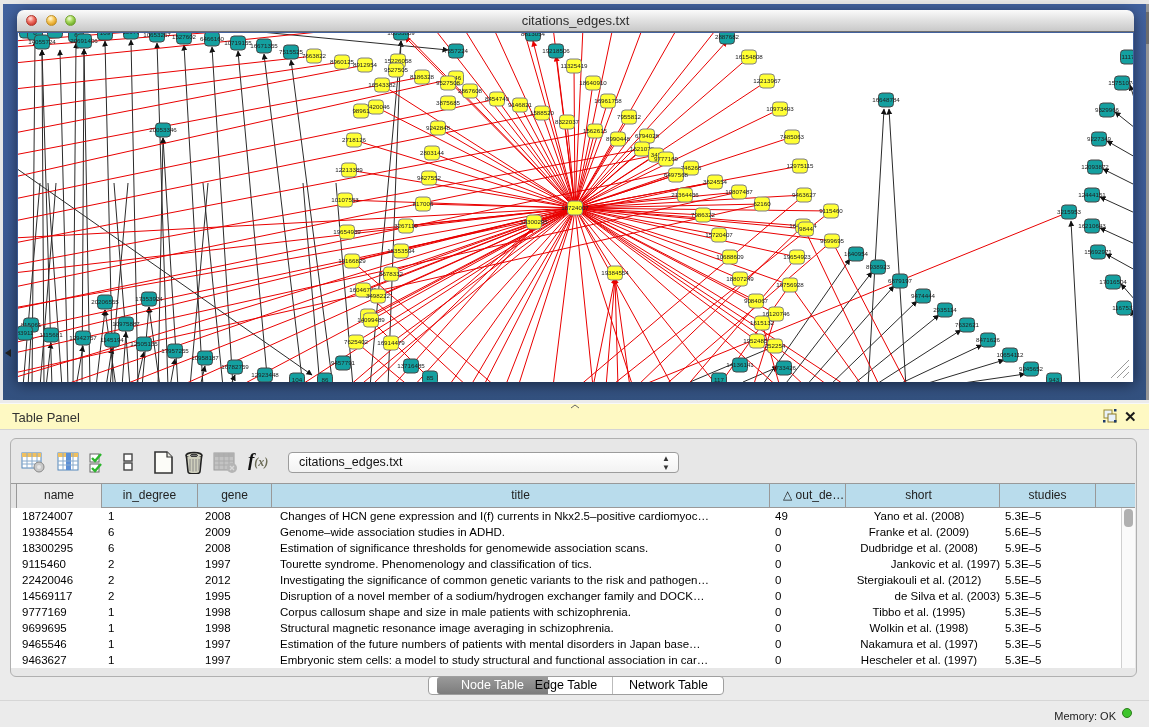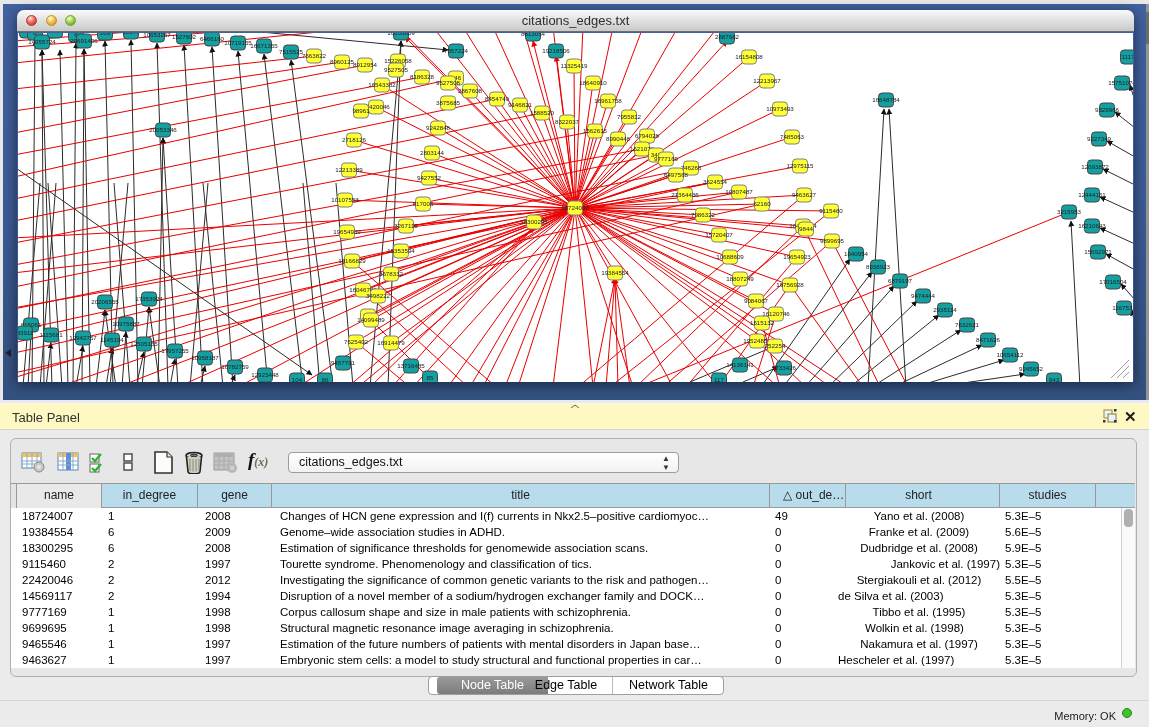--- a/index.html
+++ b/index.html
@@ -661,60 +661,60 @@
         <span style="left:97px">2</span>
         <span style="left:194px">2012</span>
 <span style="left:269px">Investigating the significance of common genetic variants to the risk and pathogen…</span>
         <span style="left:764px">0</span>
 <span style="left:827px;width:162px;text-align:center">Stergiakouli et al. (2012)</span>
         <span style="left:994px">5.5E–5</span>
       </div>
 <div class="trow" style="top:81px">
 <span style="left:11px">14569117</span>
         <span style="left:97px">2</span>
-        <span style="left:194px">1994</span>
+        <span style="left:194px">1995</span>
 <span style="left:269px">Disruption of a novel member of a sodium/hydrogen exchanger family and DOCK…</span>
         <span style="left:764px">0</span>
-<span style="left:827px;width:162px;text-align:left">de Silva et al. (2003)</span>
+<span style="left:827px;width:162px;text-align:right">de Silva et al. (2003)</span>
         <span style="left:994px">5.3E–5</span>
       </div>
 <div class="trow" style="top:97px">
 <span style="left:11px">9777169</span>
         <span style="left:97px">1</span>
         <span style="left:194px">1998</span>
 <span style="left:269px">Corpus callosum shape and size in male patients with schizophrenia.</span>
         <span style="left:764px">0</span>
 <span style="left:827px;width:162px;text-align:center">Tibbo et al. (1995)</span>
         <span style="left:994px">5.3E–5</span>
       </div>
 <div class="trow" style="top:113px">
 <span style="left:11px">9699695</span>
         <span style="left:97px">1</span>
         <span style="left:194px">1998</span>
 <span style="left:269px">Structural magnetic resonance image averaging in schizophrenia.</span>
         <span style="left:764px">0</span>
-<span style="left:854px;width:162px;">Wolkin et al. (1998)</span>
+<span style="left:827px;width:162px;text-align:center">Wolkin et al. (1998)</span>
         <span style="left:994px">5.3E–5</span>
       </div>
 <div class="trow" style="top:129px">
 <span style="left:11px">9465546</span>
         <span style="left:97px">1</span>
         <span style="left:194px">1997</span>
 <span style="left:269px">Estimation of the future numbers of patients with mental disorders in Japan base…</span>
         <span style="left:764px">0</span>
 <span style="left:827px;width:162px;text-align:center">Nakamura et al. (1997)</span>
         <span style="left:994px">5.3E–5</span>
       </div>
 <div class="trow" style="top:145px">
 <span style="left:11px">9463627</span>
         <span style="left:97px">1</span>
         <span style="left:194px">1997</span>
-<span style="left:269px">Embryonic stem cells: a model to study structural and functional properties in car…</span>
-        <span style="left:764px">0</span>
-<span style="left:827px;width:162px;">Hescheler et al. (1997)</span>
+<span style="left:269px">Embryonic stem cells: a model to study structural and functional association in car…</span>
+        <span style="left:764px">0</span>
+<span style="left:827px;width:162px;text-align:center">Hescheler et al. (1997)</span>
         <span style="left:994px">5.3E–5</span>
       </div>
     </div>
  <div id="tsb">
       <div id="tsbt"></div>
     </div>
  <div id="tabs">
    <div style="left:8px;width:111px;background:linear-gradient(180deg,#9a9a9a,#7c7c7c);color:#fff;border-radius:3px 0 0 3px">Node Table</div>
    <div style="left:91px;width:92px;color:#000">Edge Table</div>
    <div style="left:183px;width:112px;color:#000;border-left:1px solid #bbb">Network Table</div>

